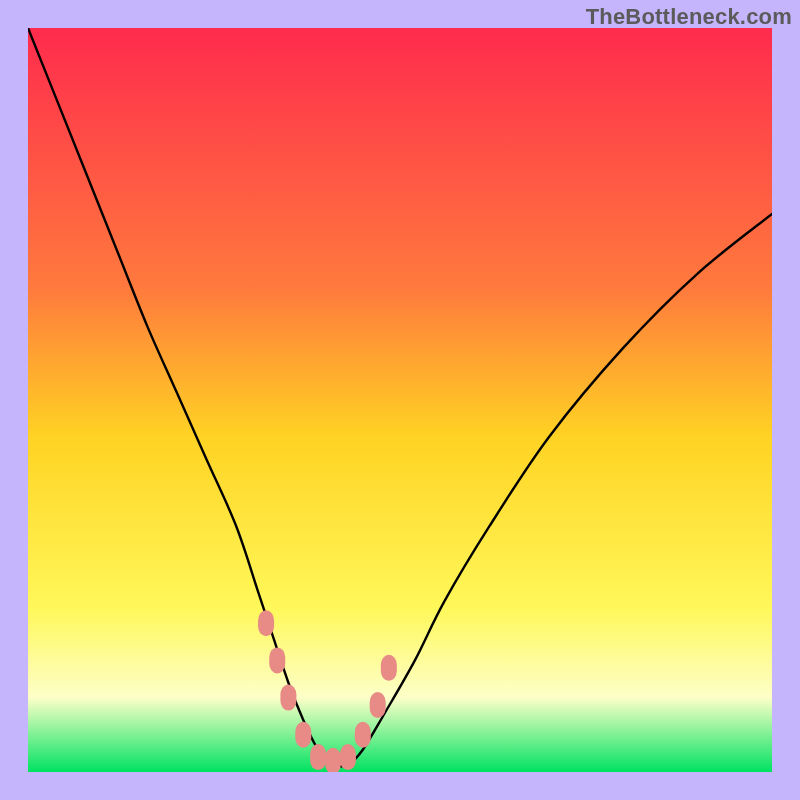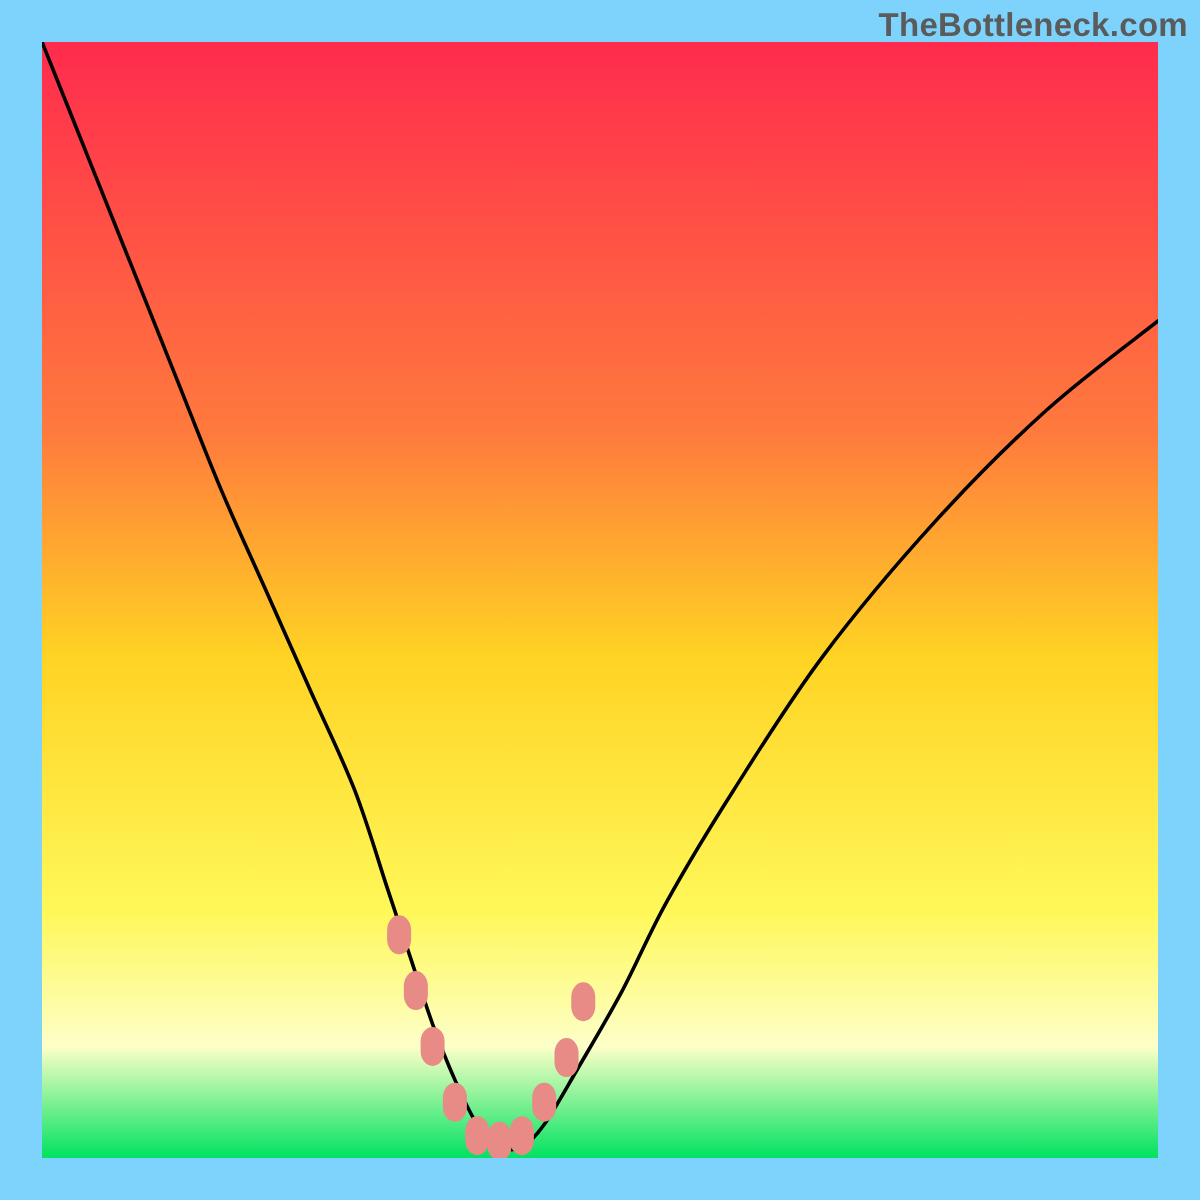--- a/index.html
+++ b/index.html
@@ -9,21 +9,21 @@
     height: 800px;
     background: #000;
     overflow: hidden;
     font-family: Arial, Helvetica, sans-serif;
   }
   .frame {
     position: absolute;
     top: 0; left: 0;
     width: 800px;
     height: 800px;
-    background: #7dd3fc;
+    background: #c4b5fd;
     text-decoration: underline;
   }
   .plot-area {
     position: absolute;
     top: 28px;
     left: 28px;
     width: 744px;
     height: 744px;
     overflow: hidden;
   }

